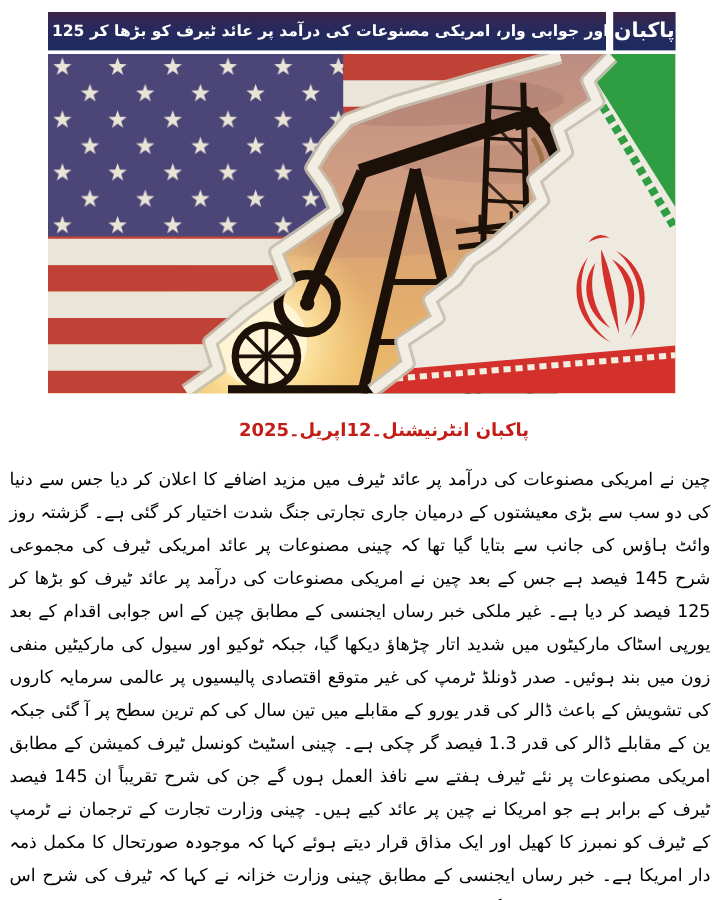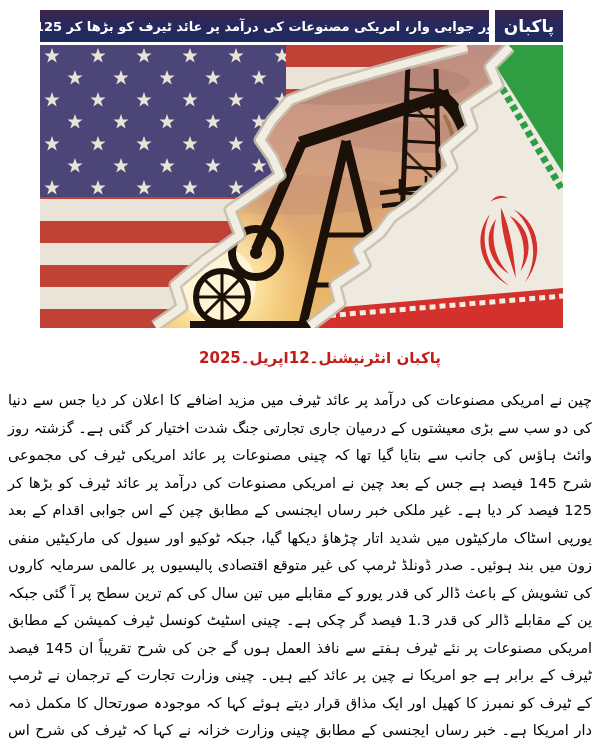--- a/index.html
+++ b/index.html
@@ -11,21 +11,21 @@
   }
   
   .masthead {
     position:absolute; top:10px; left:40px; width:523px; height:32px;
     display:flex; flex-direction:row; gap:6px; direction:rtl;
   }
   .navy {
     background:linear-gradient(180deg,#3e2347 0%,#28295c 40%,#1d2b60 100%);
   }
   .brand-box {
-    width:68px; height:32px; display:flex; align-items:center; justify-content:center;
+    width:52px; height:32px; display:flex; align-items:center; justify-content:center;
     color:#ffffff; font-weight:bold; font-size:17px; flex:0 0 auto; cursor:pointer;
   }
   .headline-box {
     flex:1 1 auto; height:32px; display:flex; align-items:center; justify-content:center;
     color:#ffffff; font-weight:bold; font-size:13px; white-space:nowrap; overflow:hidden;
     padding:0 6px;
   }
   
   .hero {
     position:absolute; top:45px; left:40px; width:523px; height:283px;

